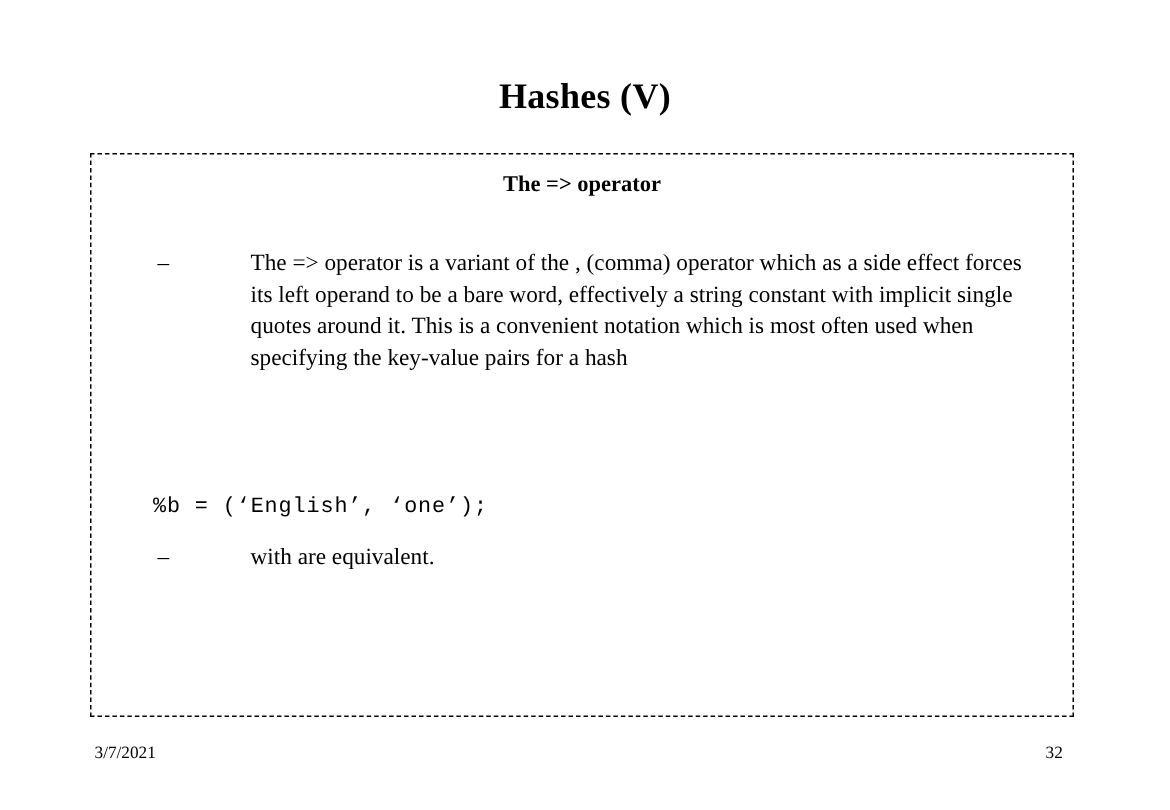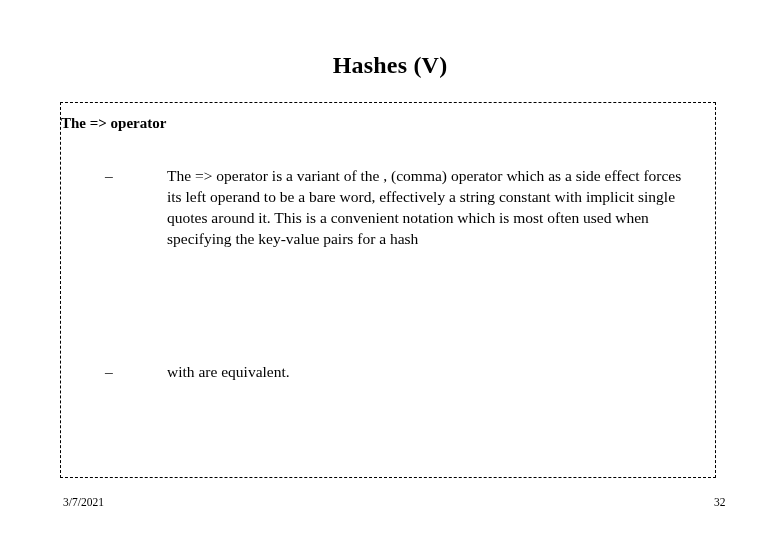--- a/index.html
+++ b/index.html
@@ -36,21 +36,21 @@
     width: 656px;
     height: 376px;
     border: 1px dashed #000000;
     box-sizing: border-box;
   }
   .content-subtitle {
     position: absolute;
     top: 12px;
     left: 0;
     width: 100%;
-    text-align: left;
+    text-align: center;
     font-size: 15px;
     font-weight: bold;
     font-family: "Liberation Serif", "DejaVu Serif", serif;
   }
   .bullet-block {
     position: absolute;
     left: 44px;
     width: 580px;
   }
   .bullet-block.primary { top: 62px; }
@@ -91,21 +91,20 @@
     font-size: 11.5px;
     font-family: "Liberation Serif", "DejaVu Serif", serif;
     text-align: right;
   }
   .footer-page {
     position: absolute;
     left: 697px;
     top: 496px;
     font-size: 11.5px;
     font-family: "Liberation Serif", "DejaVu Serif", serif;
-    margin-left: 17px;
   }
 </style>
 </head>
 <body>
 
 <div class="slide">
 
   <div class="slide-title">Hashes (V)</div>
 
   <div class="content-box">
@@ -113,20 +112,21 @@
     <div class="content-subtitle">The  =&gt; operator</div>
 
     <div class="bullet-block primary">
       <div class="bullet-row">
         <span class="bullet-dash">–</span>
         <span class="bullet-text">The =&gt;  operator is a variant of the , (comma) operator which as a side effect forces its left operand to be a bare word, effectively a string constant with implicit single quotes around it. This is a convenient notation which is most often used when specifying the key-value pairs for a hash</span>
       </div>
     </div>
 
     <div class="code-block">
+      <div class="code-line">%b = (‘English’, ‘one’);</div>
     </div>
 
     <div class="bullet-block secondary">
       <div class="bullet-row">
         <span class="bullet-dash">–</span>
         <span class="bullet-text">with are equivalent.</span>
       </div>
     </div>
 
   </div>

